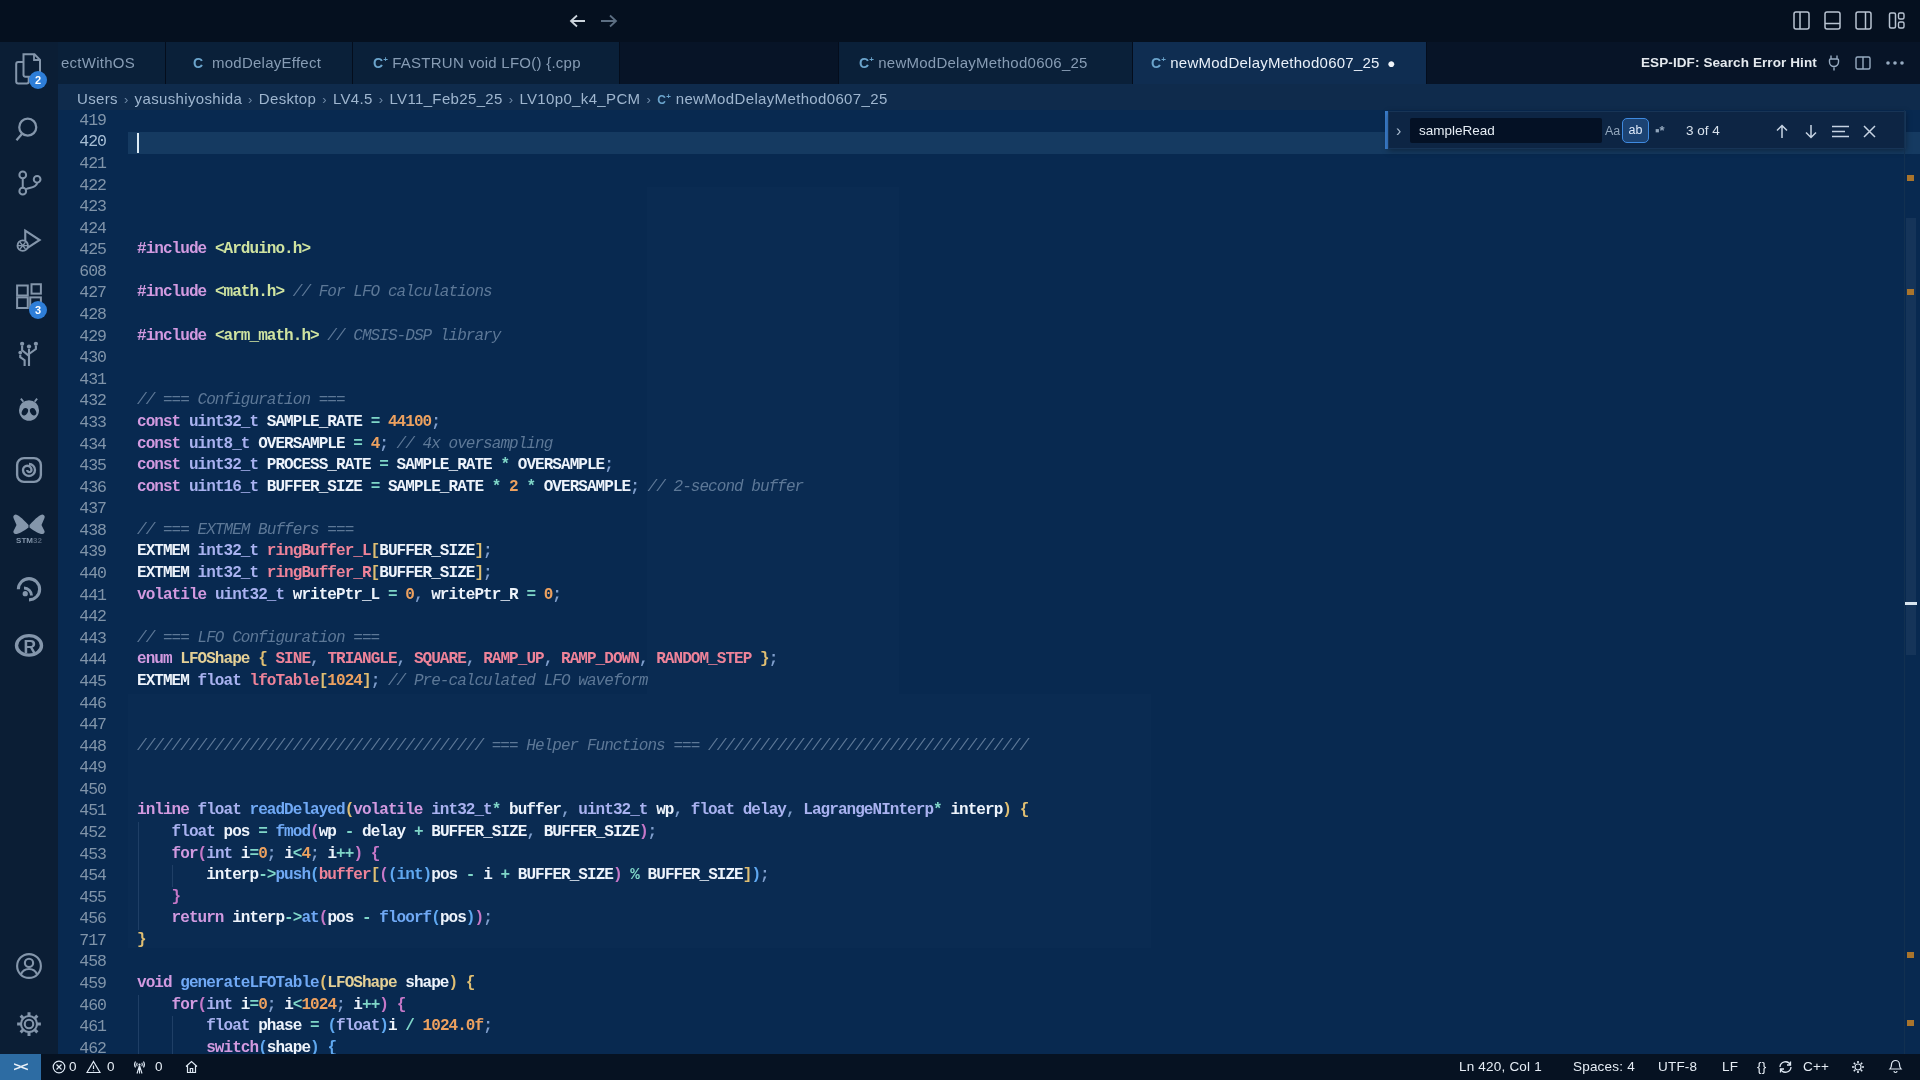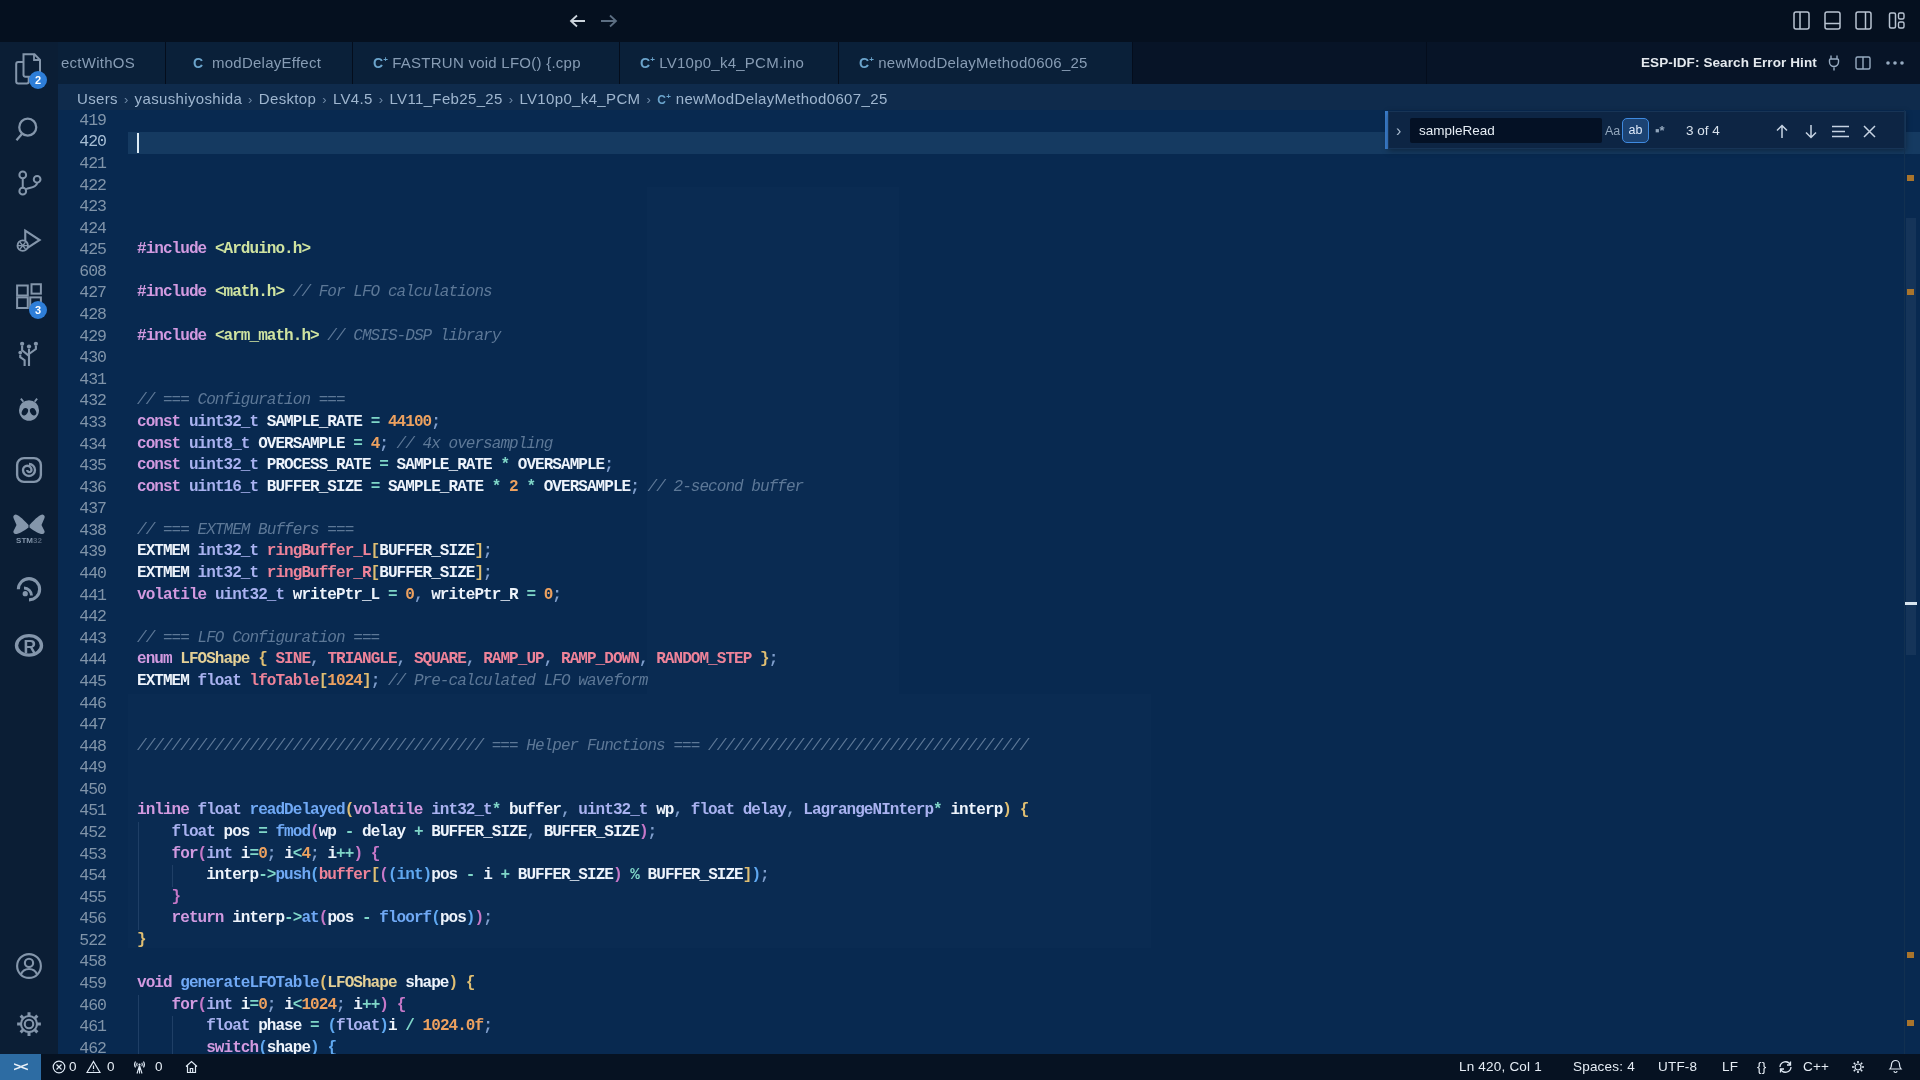--- a/index.html
+++ b/index.html
@@ -92,22 +92,22 @@
         <rect x="1" y="2" width="6" height="15" rx="1.5" fill="none" stroke="#b9c4d2" stroke-width="1.5"></rect>
         <rect x="10" y="2" width="5.5" height="6" rx="1.5" fill="none" stroke="#b9c4d2" stroke-width="1.4"></rect>
         <rect x="10" y="11" width="5.5" height="6" rx="1.5" fill="none" stroke="#b9c4d2" stroke-width="1.4"></rect>
       </svg>
 </div>
 
 <div id="tabbar">
   <div class="tab" style="left:0px;width:108px"><span class="lbl" style="padding-left:3px">ectWithOS</span></div>
   <div class="tab" style="left:108px;width:187px"><span style="padding-left:27px" class="cicon">C</span><span class="lbl">&nbsp;&nbsp;modDelayEffect</span></div>
   <div class="tab" style="left:295px;width:267px"><span style="padding-left:20px" class="cicon">C<sup>+</sup></span><span class="lbl">&nbsp;FASTRUN void LFO() {.cpp</span></div>
-  <div class="tab" style="left:562px;width:219px"><span style="padding-left:20px" class="cicon">C<sup>+</sup></span><span class="lbl">&nbsp;LV10p0_k4_PCM.ino</span></div>
   <div class="tab" style="left:781px;width:294px"><span style="padding-left:20px" class="cicon">C<sup>+</sup></span><span class="lbl">&nbsp;newModDelayMethod0606_25</span></div>
+  <div class="tab active" style="left:1075px;width:294px"><span style="padding-left:18px" class="cicon">C<sup>+</sup></span><span class="lbl">&nbsp;newModDelayMethod0607_25</span><span style="color:#f0f4f9;font-size:13.5px">&nbsp;&nbsp;●</span></div>
   <div class="tabsep" style="left:107px"></div>
   <div class="tabsep" style="left:294px"></div>
   <div class="tabsep" style="left:561px"></div>
   <div class="tabsep" style="left:780px"></div>
   <div class="tabsep" style="left:1074px"></div>
   <div class="tabsep" style="left:1368px"></div>
   <div id="esphint">ESP-IDF: Search Error Hint</div>
   <svg class="abs" style="left:1768px;top:12px" width="16" height="18" viewBox="0 0 16 18">
         <path d="M5 1.5 v3.5 M11 1.5 v3.5 M4.5 5 h7 a1 1 0 0 1 1 1 v2 a4.5 4.5 0 0 1 -9 0 v-2 a1 1 0 0 1 1 -1 z M8 13.5 v3" stroke="#97abc1" stroke-width="1.4" fill="none"></path>
       </svg>
@@ -197,21 +197,21 @@
 <div class="ln" style="top:821.99px">452</div>
         <div class="cl" style="top:821.99px"><span style="color:#edf3fb">&nbsp;&nbsp;&nbsp;&nbsp;</span><span style="color:#a9b2f0">float&nbsp;</span><span style="color:#edf3fb">pos&nbsp;</span><span style="color:#7fd6c8">=&nbsp;</span><span style="color:#70a9f5">fmod</span><span style="color:#c678c8">(</span><span style="color:#edf3fb">wp&nbsp;</span><span style="color:#7fd6c8">-&nbsp;</span><span style="color:#edf3fb">delay&nbsp;</span><span style="color:#7fd6c8">+&nbsp;</span><span style="color:#edf3fb">BUFFER_SIZE</span><span style="color:#7f9ecc">,&nbsp;</span><span style="color:#edf3fb">BUFFER_SIZE</span><span style="color:#c678c8">)</span><span style="color:#7f9ecc">;</span></div>
 <div class="ln" style="top:843.57px">453</div>
         <div class="cl" style="top:843.57px"><span style="color:#edf3fb">&nbsp;&nbsp;&nbsp;&nbsp;</span><span style="color:#d29ae0">for</span><span style="color:#c678c8">(</span><span style="color:#a9b2f0">int&nbsp;</span><span style="color:#edf3fb">i</span><span style="color:#7fd6c8">=</span><span style="color:#eda15f">0</span><span style="color:#7f9ecc">;&nbsp;</span><span style="color:#edf3fb">i</span><span style="color:#7fd6c8">&lt;</span><span style="color:#eda15f">4</span><span style="color:#7f9ecc">;&nbsp;</span><span style="color:#edf3fb">i</span><span style="color:#7fd6c8">++</span><span style="color:#c678c8">)</span><span style="color:#edf3fb">&nbsp;</span><span style="color:#c678c8">{</span></div>
 <div class="ln" style="top:865.15px">454</div>
         <div class="cl" style="top:865.15px"><span style="color:#edf3fb">&nbsp;&nbsp;&nbsp;&nbsp;&nbsp;&nbsp;&nbsp;&nbsp;</span><span style="color:#edf3fb">interp</span><span style="color:#7fd6c8">-&gt;</span><span style="color:#70a9f5">push</span><span style="color:#5fa8f0">(</span><span style="color:#ee8399">buffer</span><span style="color:#dfbe72">[</span><span style="color:#c678c8">(</span><span style="color:#5fa8f0">(</span><span style="color:#5fa8f0">int</span><span style="color:#5fa8f0">)</span><span style="color:#edf3fb">pos&nbsp;</span><span style="color:#7fd6c8">-&nbsp;</span><span style="color:#edf3fb">i&nbsp;</span><span style="color:#7fd6c8">+&nbsp;</span><span style="color:#edf3fb">BUFFER_SIZE</span><span style="color:#c678c8">)</span><span style="color:#edf3fb">&nbsp;</span><span style="color:#7fd6c8">%</span><span style="color:#edf3fb">&nbsp;</span><span style="color:#edf3fb">BUFFER_SIZE</span><span style="color:#dfbe72">]</span><span style="color:#5fa8f0">)</span><span style="color:#7f9ecc">;</span></div>
 <div class="ln" style="top:886.73px">455</div>
         <div class="cl" style="top:886.73px"><span style="color:#edf3fb">&nbsp;&nbsp;&nbsp;&nbsp;</span><span style="color:#c678c8">}</span></div>
 <div class="ln" style="top:908.31px">456</div>
         <div class="cl" style="top:908.31px"><span style="color:#edf3fb">&nbsp;&nbsp;&nbsp;&nbsp;</span><span style="color:#d29ae0">return&nbsp;</span><span style="color:#edf3fb">interp</span><span style="color:#7fd6c8">-&gt;</span><span style="color:#70a9f5">at</span><span style="color:#c678c8">(</span><span style="color:#edf3fb">pos&nbsp;</span><span style="color:#7fd6c8">-&nbsp;</span><span style="color:#70a9f5">floorf</span><span style="color:#5fa8f0">(</span><span style="color:#edf3fb">pos</span><span style="color:#5fa8f0">)</span><span style="color:#c678c8">)</span><span style="color:#7f9ecc">;</span></div>
-<div class="ln" style="top:929.89px">522</div>
+<div class="ln" style="top:929.89px">717</div>
         <div class="cl" style="top:929.89px"><span style="color:#dfbe72">}</span></div>
 <div class="ln" style="top:951.47px">458</div>
         <div class="cl" style="top:951.47px"></div>
 <div class="ln" style="top:973.06px">459</div>
         <div class="cl" style="top:973.06px"><span style="color:#d29ae0">void&nbsp;</span><span style="color:#70a9f5">generateLFOTable</span><span style="color:#dfbe72">(</span><span style="color:#e4d096">LFOShape&nbsp;</span><span style="color:#edf3fb">shape</span><span style="color:#dfbe72">)</span><span style="color:#edf3fb">&nbsp;</span><span style="color:#dfbe72">{</span></div>
 <div class="ln" style="top:994.64px">460</div>
         <div class="cl" style="top:994.64px"><span style="color:#edf3fb">&nbsp;&nbsp;&nbsp;&nbsp;</span><span style="color:#d29ae0">for</span><span style="color:#c678c8">(</span><span style="color:#a9b2f0">int&nbsp;</span><span style="color:#edf3fb">i</span><span style="color:#7fd6c8">=</span><span style="color:#eda15f">0</span><span style="color:#7f9ecc">;&nbsp;</span><span style="color:#edf3fb">i</span><span style="color:#7fd6c8">&lt;</span><span style="color:#eda15f">1024</span><span style="color:#7f9ecc">;&nbsp;</span><span style="color:#edf3fb">i</span><span style="color:#7fd6c8">++</span><span style="color:#c678c8">)</span><span style="color:#edf3fb">&nbsp;</span><span style="color:#c678c8">{</span></div>
 <div class="ln" style="top:1016.22px">461</div>
         <div class="cl" style="top:1016.22px"><span style="color:#edf3fb">&nbsp;&nbsp;&nbsp;&nbsp;&nbsp;&nbsp;&nbsp;&nbsp;</span><span style="color:#a9b2f0">float&nbsp;</span><span style="color:#edf3fb">phase&nbsp;</span><span style="color:#7fd6c8">=&nbsp;</span><span style="color:#5fa8f0">(</span><span style="color:#a9b2f0">float</span><span style="color:#5fa8f0">)</span><span style="color:#edf3fb">i&nbsp;</span><span style="color:#7fd6c8">/&nbsp;</span><span style="color:#eda15f">1024.0f</span><span style="color:#7f9ecc">;</span></div>
 <div class="ln" style="top:1037.80px">462</div>

